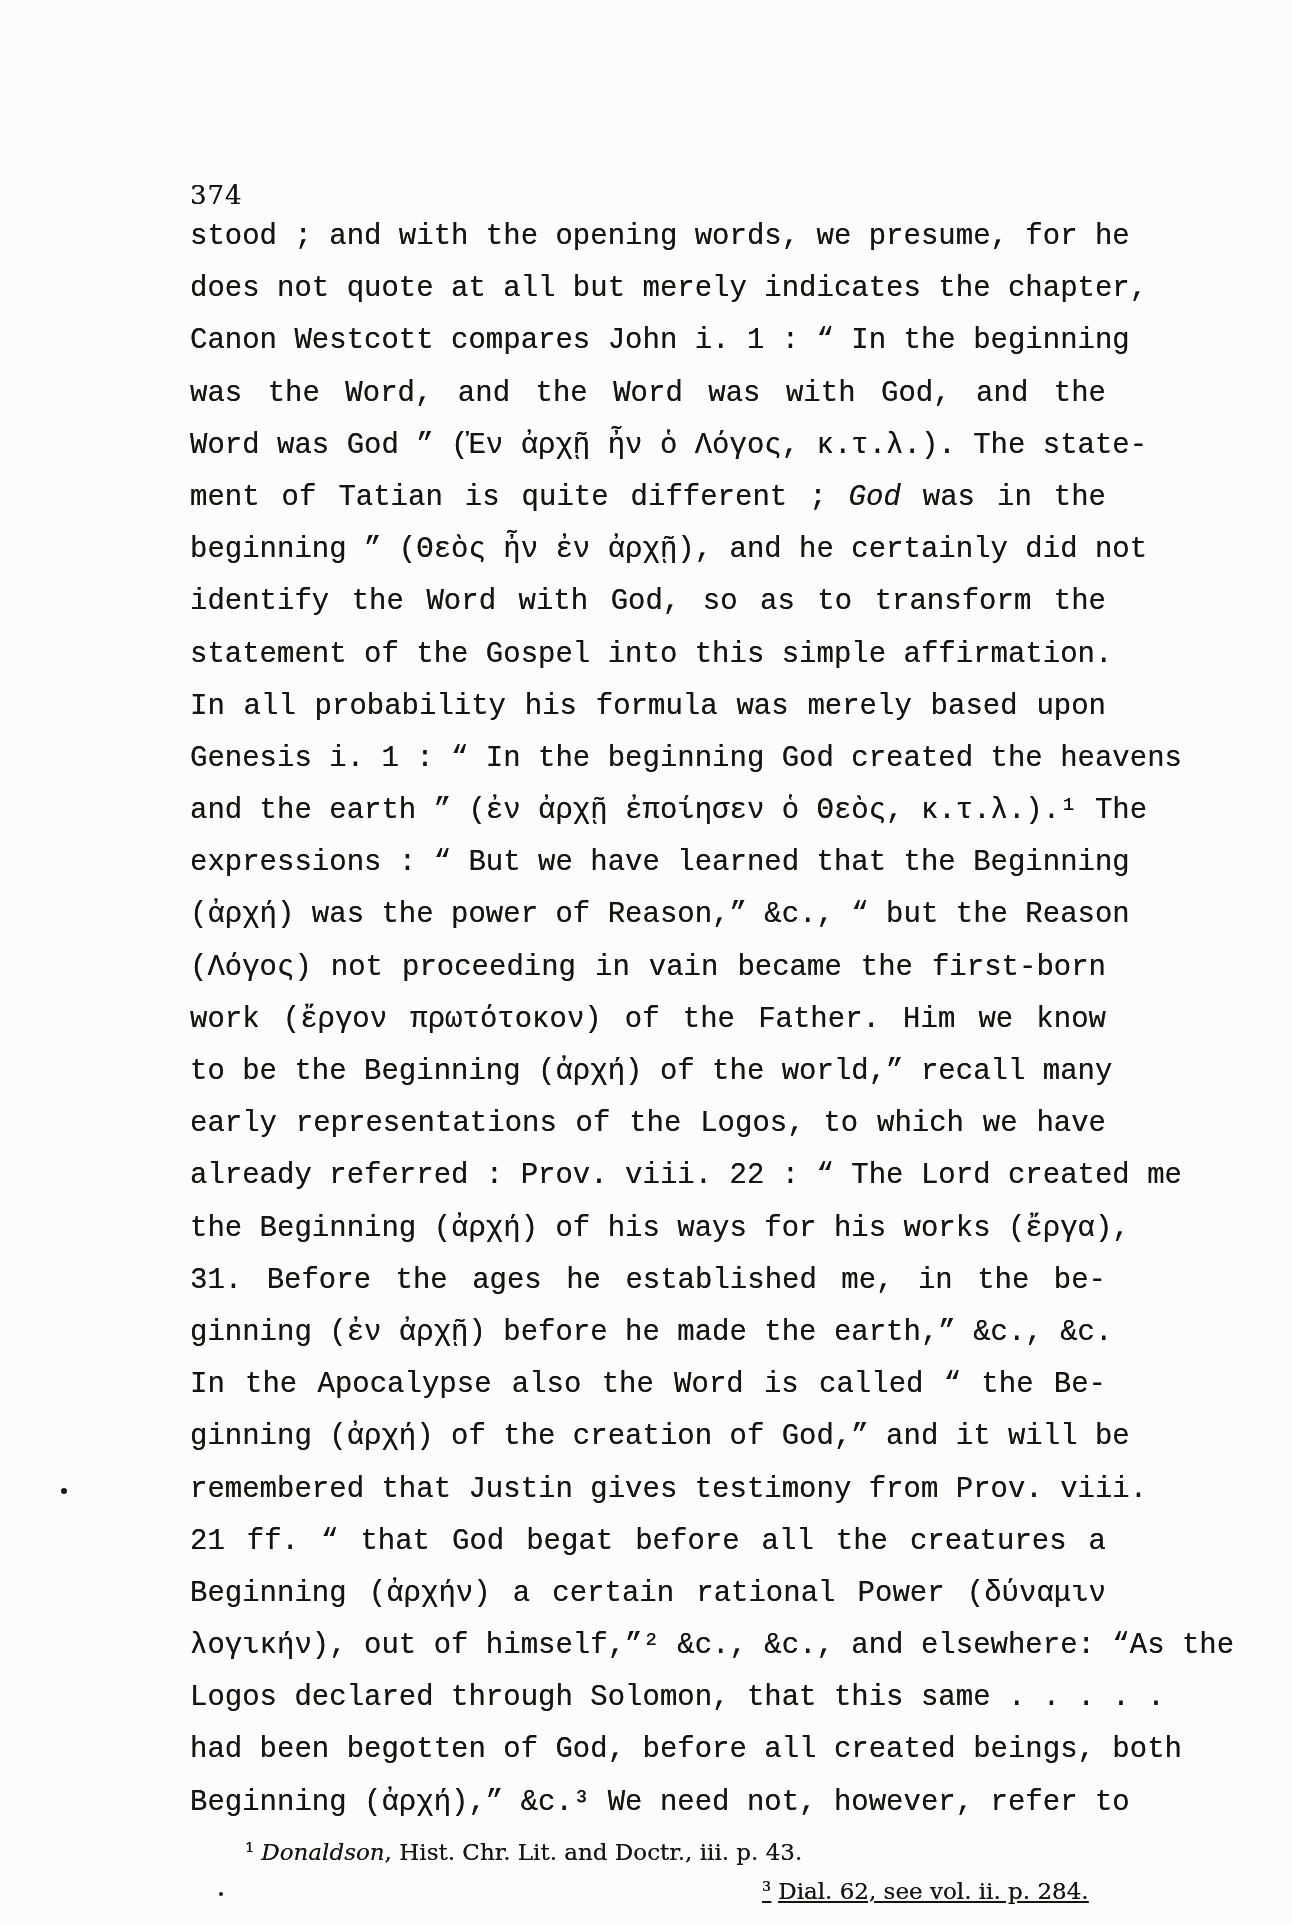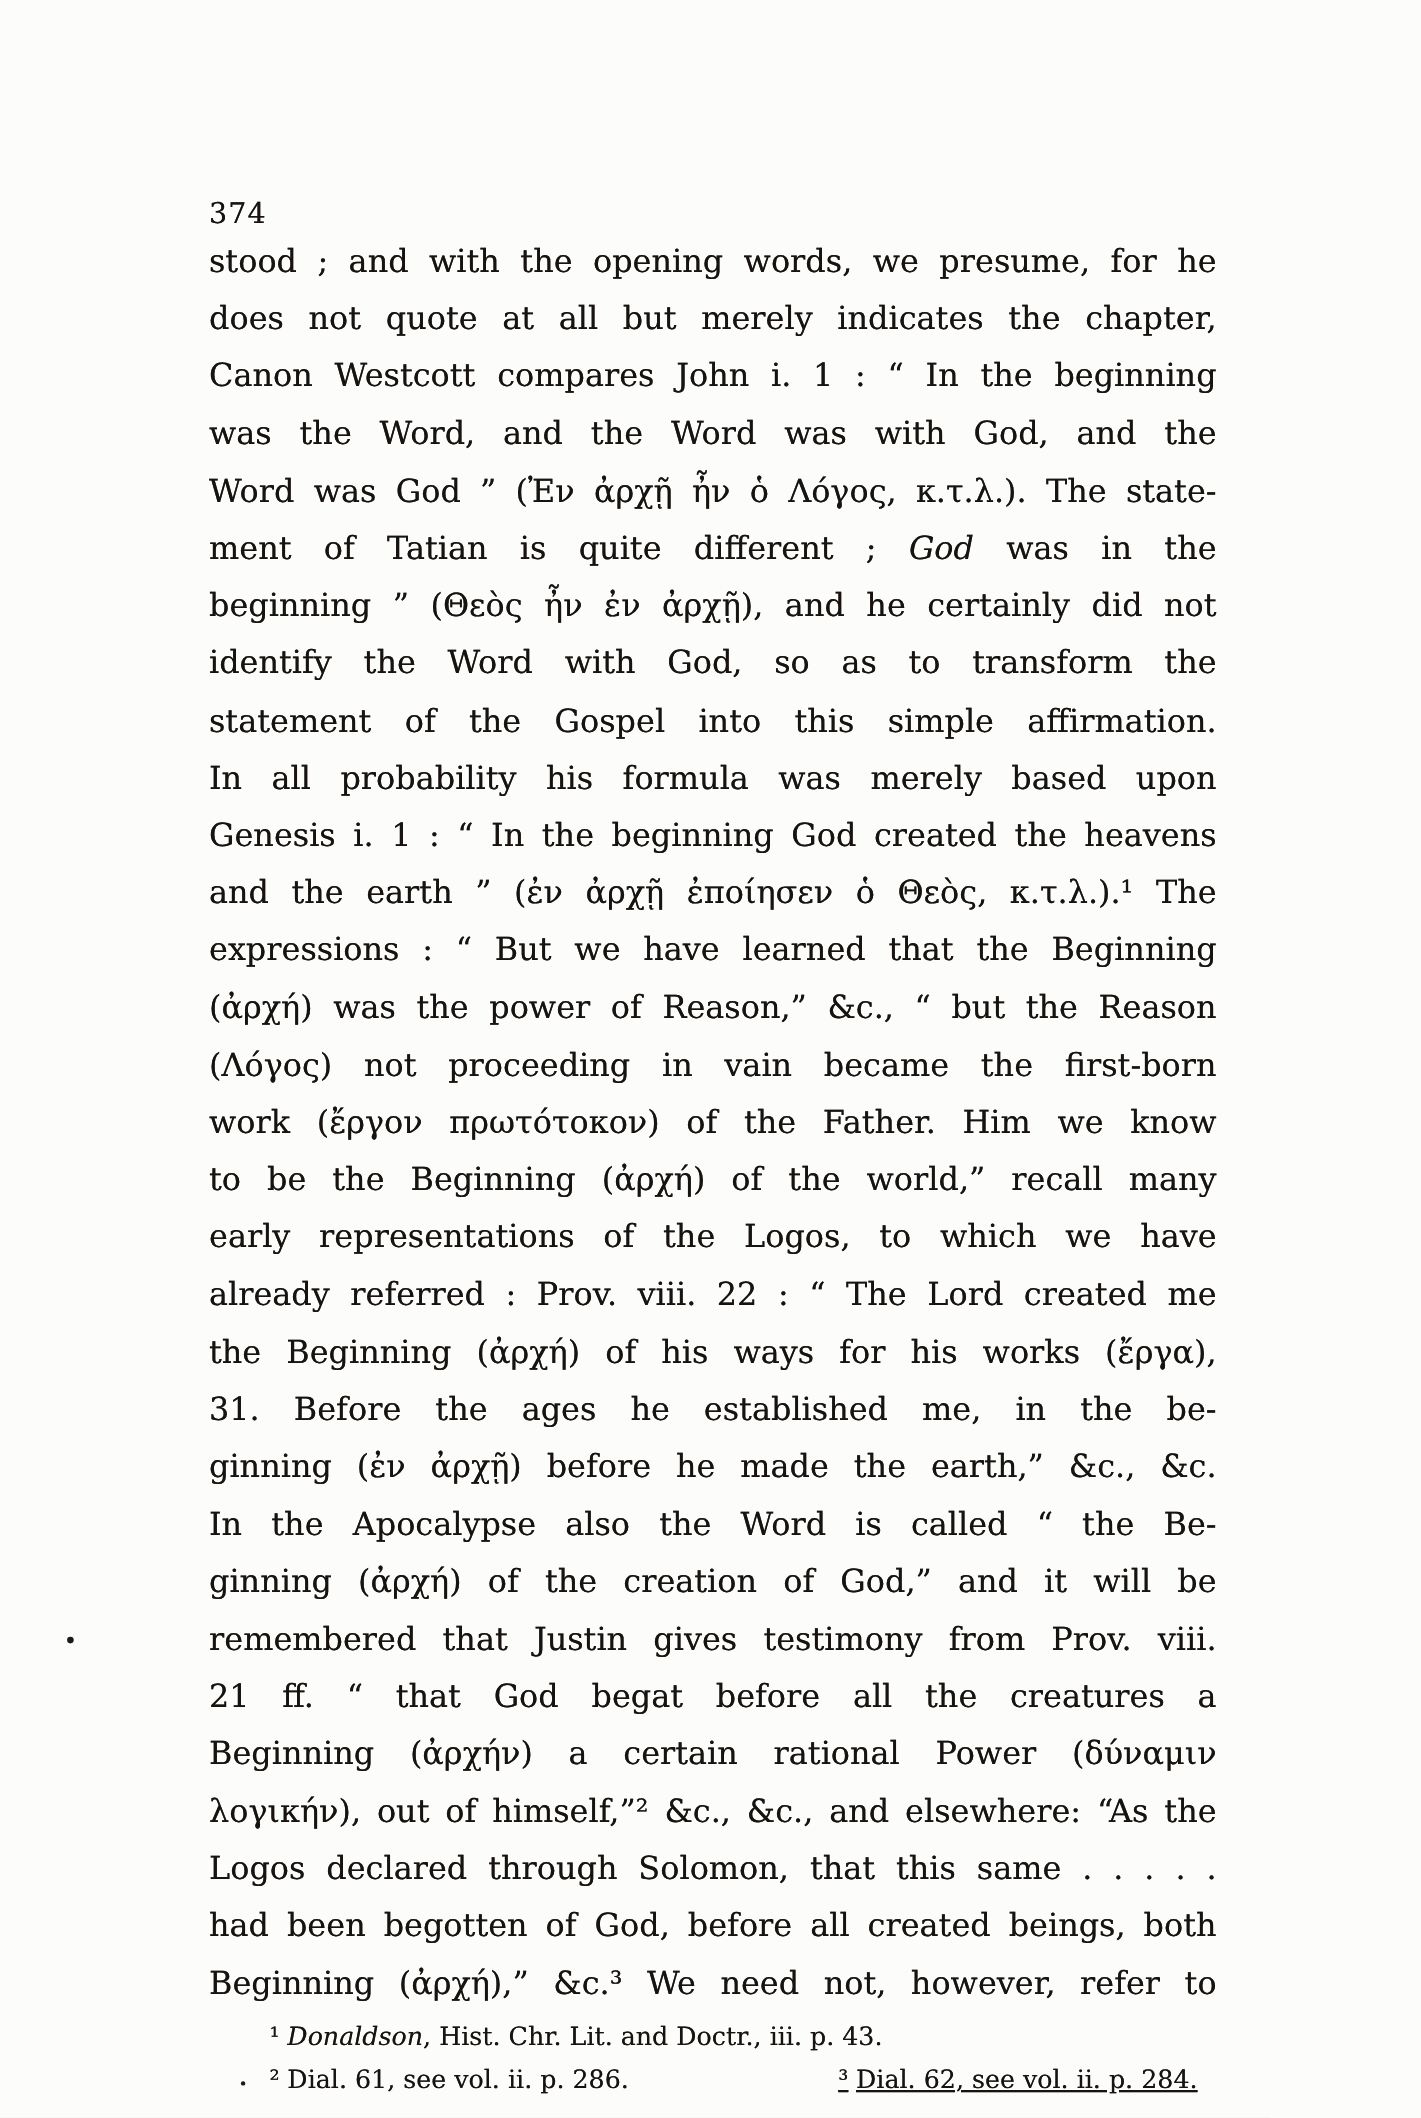--- a/index.html
+++ b/index.html
@@ -44,20 +44,21 @@
     width:916px;
     font-size:29px;
   }
   .line{
     height:52.2px;
     line-height:52.2px;
     text-align:justify;
     text-align-last:justify;
     white-space:nowrap;
     text-shadow:0 0 0.5px rgba(20,16,10,0.75);
+    font-family:Liberation Mono, monospace;
   }
   .line .it{ font-style:italic; }
   
   .footnotes{
     position:absolute;
     left:190px; top:1833px;
     width:916px;
     font-size:23px;
     text-shadow:0 0 0.4px rgba(20,16,10,0.75);
   }
@@ -114,21 +115,20 @@
     <div class="line">Beginning (ἀρχήν) a certain rational Power (δύναμιν</div>
     <div class="line">λογικήν), out of himself,”² &amp;c., &amp;c., and elsewhere: “As the</div>
     <div class="line">Logos declared through Solomon, that this same . . . . .</div>
     <div class="line">had been begotten of God, before all created beings, both</div>
     <div class="line">Beginning (ἀρχή),” &amp;c.³ We need not, however, refer to</div>
   </div>
 
   <div class="footnotes">
     <div class="fn fn-1"><span class="fn-marker">¹</span><span class="fn-italic">Donaldson</span><span>, Hist. Chr. Lit. and Doctr., iii. p. 43.</span></div>
     <div class="fn fn-row">
-      <div class="fn-2"><span class="fn-marker">²</span><span>Dial. 61, see vol. ii. p. 286.</span></div>
       <div class="fn-3"><span class="fn-marker">³</span><span>Dial. 62, see vol. ii. p. 284.</span></div>
     </div>
   </div>
 
   <div class="speck speck-1"></div>
   <div class="speck speck-2"></div>
 
 </div>
 
 </body></html>

